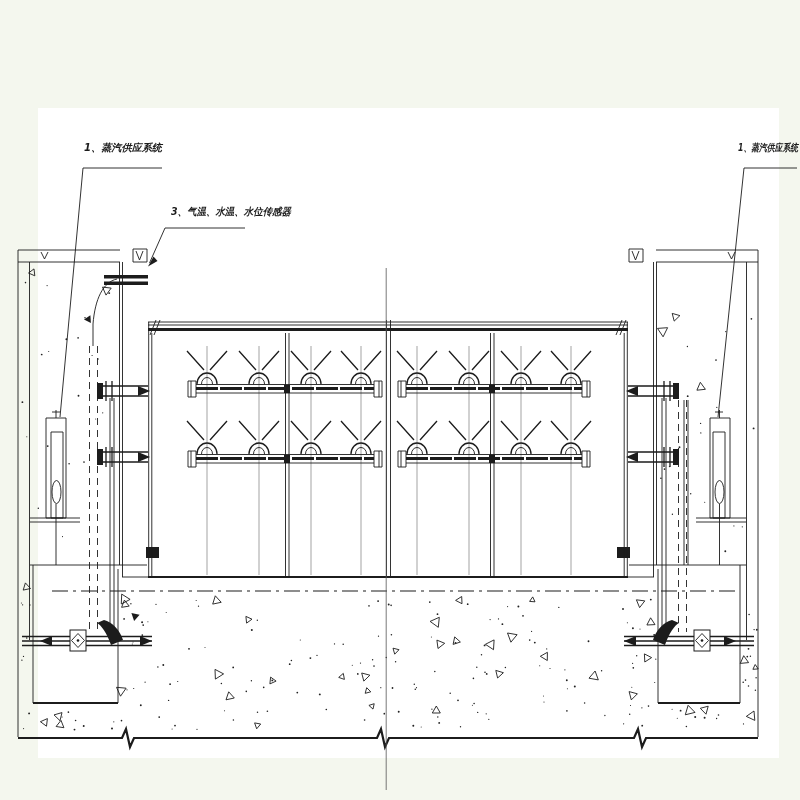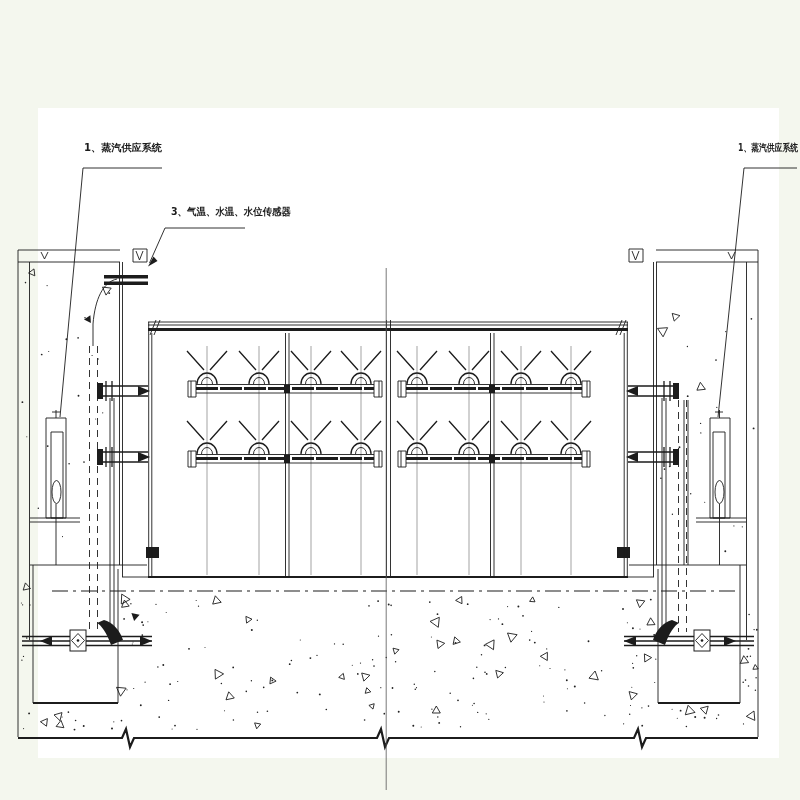--- a/index.html
+++ b/index.html
@@ -1,20 +1,20 @@
 <!DOCTYPE html>
 <html style="--bg: #f4f7ee; --sheet: #ffffff; --ink: #1c1c1c; --thin: #666666;"><head>
 <meta charset="utf-8">
 <style>
   :root{
     --bg:#f4f7ee; --sheet:#ffffff; --ink:#1c1c1c; --thin:#666666;
   }
   html,body{margin:0;padding:0;}
   body{width:800px;height:800px;background:var(--bg);font-family:"DejaVu Sans",sans-serif;overflow:hidden;}
-  .page{position:relative;width:708px;height:800px;background:var(--bg);}
+  .page{position:relative;width:708px;height:800px;background:var(--bg);font-style:italic;}
   svg{position:absolute;left:0;top:0;}
   .ln{stroke:var(--ink);fill:none;stroke-width:.9;stroke-linecap:butt;}
   .ln2{stroke:var(--ink);fill:none;stroke-width:1.3;}
   .ln3{stroke:var(--ink);fill:none;stroke-width:2.2;}
   .band{stroke:var(--ink);fill:none;stroke-width:3.2;}
   .pipe{stroke:var(--ink);fill:none;stroke-width:3;stroke-dasharray:22 2;}
   .fl{fill:var(--ink);stroke:none;}
   .thin{stroke:var(--thin);fill:none;stroke-width:.6;}
   .dsh{stroke:var(--ink);fill:none;stroke-width:.9;stroke-dasharray:7 5;}
   .dd{stroke:var(--ink);fill:none;stroke-width:1.2;stroke-dasharray:16 5 3 5;}

